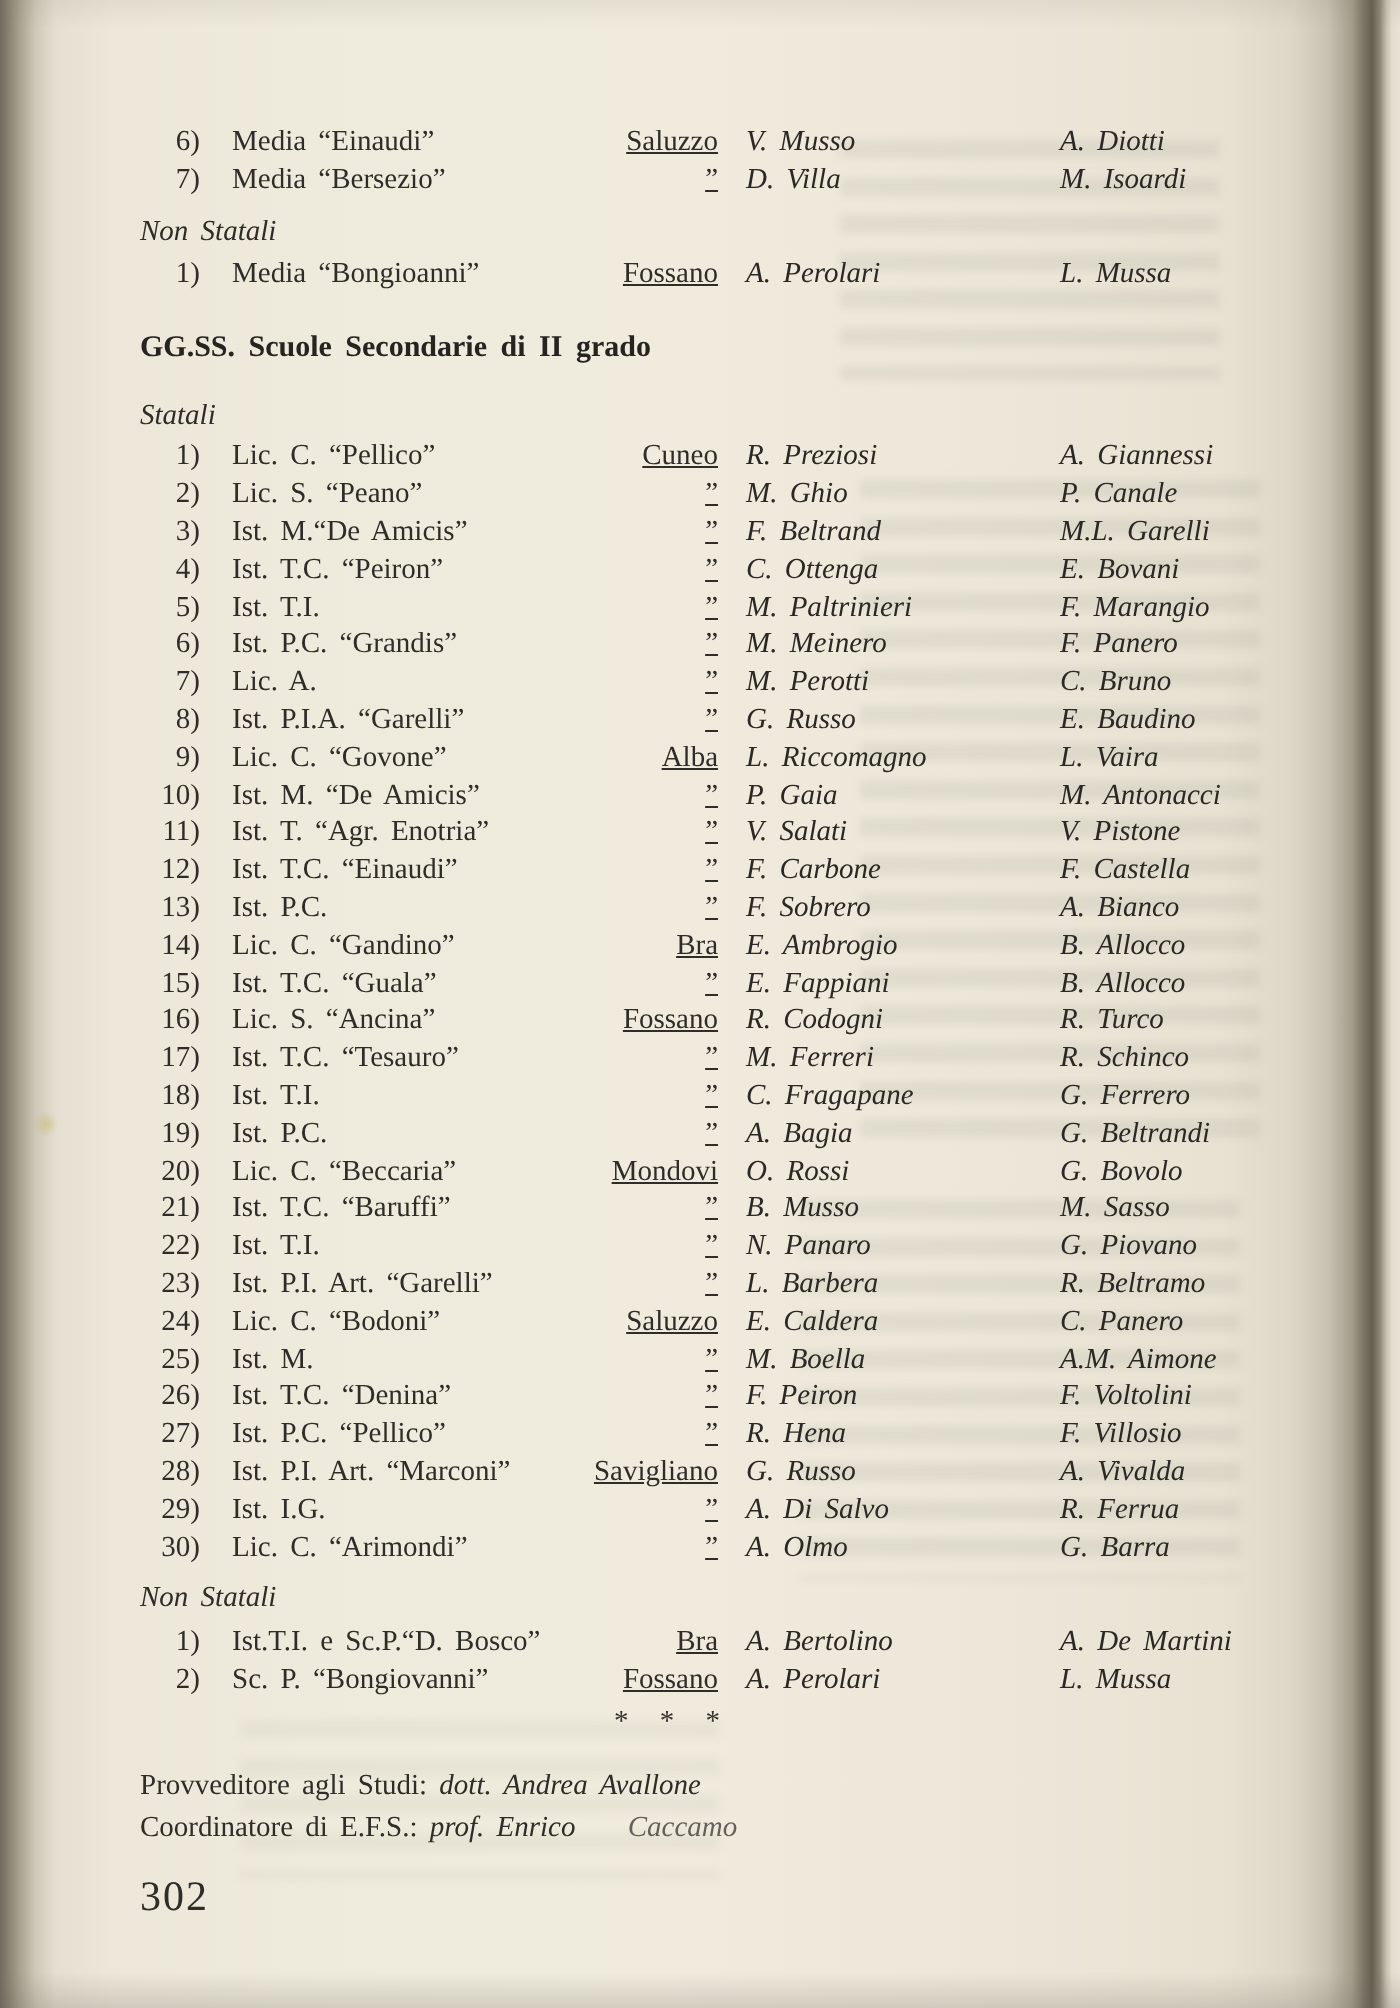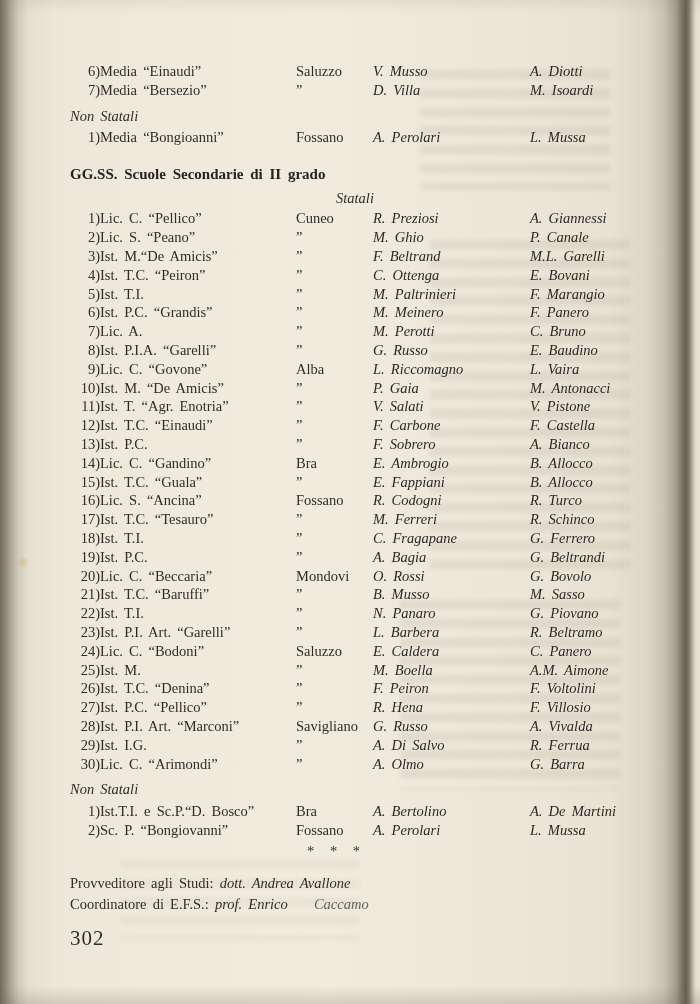--- a/index.html
+++ b/index.html
@@ -44,35 +44,35 @@
     word-spacing:2.5px;
   }
   .trow{
     display:grid;
     grid-template-columns:36px 196px 64px 170px 1fr;
     line-height:18.8px;
     white-space:nowrap;
   }
   .trow span{display:block;}
   .c-num{text-align:right;}
-  .c-school{padding-left:0;}
-  .c-city{text-align:left;padding-right:1px;}
+  .c-school{padding-left:16px;}
+  .c-city{text-align:right;padding-right:1px;text-decoration:underline;}
   .c-n1{padding-left:13px;}
   .c-n1,.c-n2{font-style:italic;color:#2b2925;}
   .sec-label{
     font-style:italic;margin-left:6px;line-height:19.5px;
   }
   .heading{
     font-weight:700;margin-left:6px;font-size:15px;line-height:20px;
     color:#262420;word-spacing:3px;
   }
   .m-nsl1{margin-top:7px;}
   .m-rows1{margin-top:2px;}
   .m-head{margin-top:17px;}
-  .m-stat{margin-top:5px;text-align:center;}
+  .m-stat{margin-top:15px;}
   .m-rows2{margin-top:1px;}
   .m-nsl2{margin-top:7px;}
   .m-rows3{margin-top:2px;}
   .separator{
     margin-top:3px;text-align:center;line-height:19px;
     word-spacing:10px;letter-spacing:1px;color:#33312c;
     padding-right:36px;
   }
   .enna-title{
     margin-top:3px;text-align:center;font-weight:700;font-size:15.5px;

